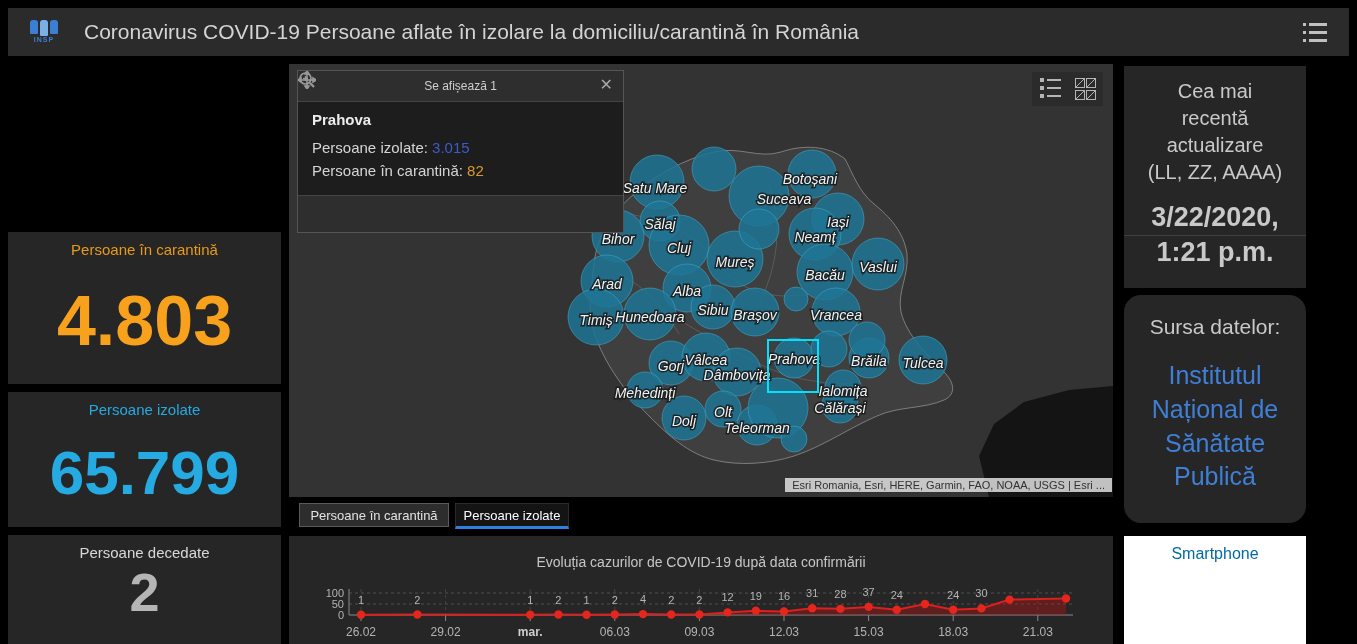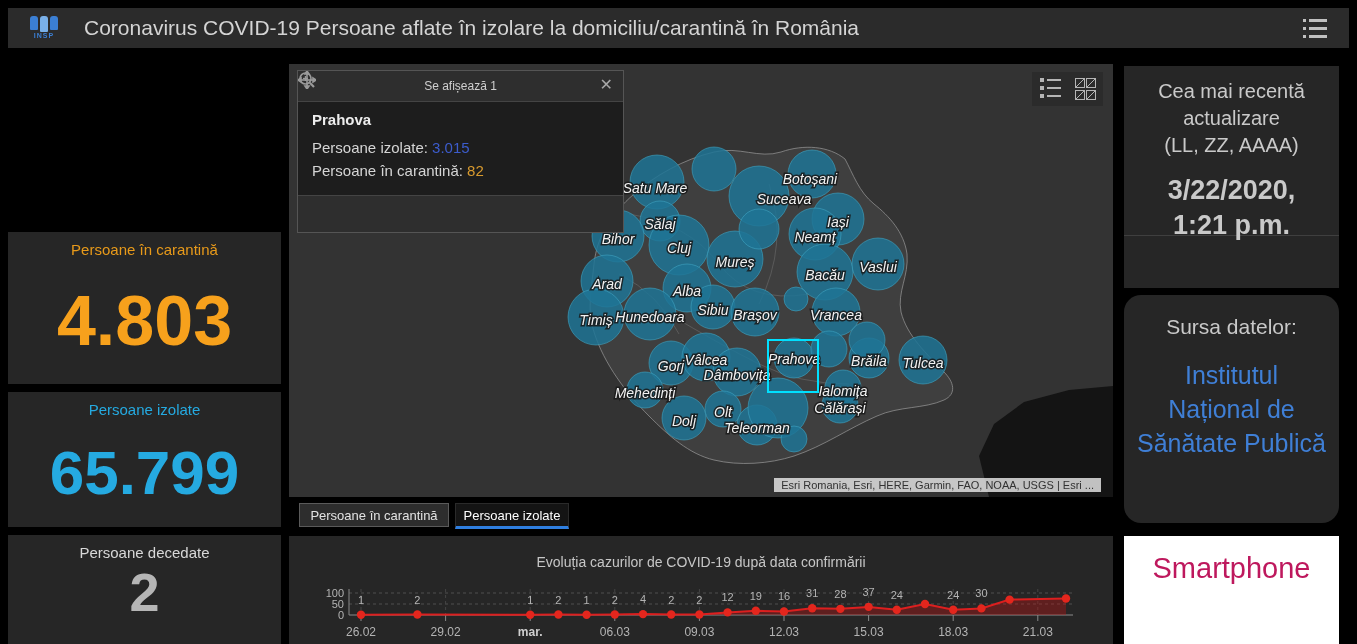--- a/index.html
+++ b/index.html
@@ -1,39 +1,39 @@
 <!DOCTYPE html>
 <html><head>
 <meta charset="utf-8">
 <style>
   html,body{margin:0;padding:0;background:#000;width:1357px;height:644px;overflow:hidden;
     font-family:"Liberation Sans",sans-serif;-webkit-font-smoothing:antialiased;}
   #app{position:relative;width:1357px;height:644px;background:#000;}
   .panel{background:#262626;position:absolute;}
   
-  #hdr{left:8px;top:8px;width:1341px;height:40px;background:#2b2b2b;display:flex;align-items:center;}
+  #hdr{left:8px;top:8px;width:1341px;height:48px;background:#2b2b2b;display:flex;align-items:center;}
   #logo{width:36px;height:36px;margin-left:18px;display:flex;flex-direction:column;align-items:center;justify-content:center;}
   .ppl{display:flex;gap:2px;}
   .person{width:8px;height:14px;border-radius:3px 3px 1px 1px;background:#3b7fd4;}
   .person.mid{background:#79b0e8;height:16px;}
   .logo-txt{font-size:7px;color:#3b7fd4;font-weight:bold;letter-spacing:1px;line-height:8px;}
   #hdr-title{color:#d4d4d4;font-size:21px;margin-left:22px;font-weight:400;}
   #burger{margin-left:auto;margin-right:22px;display:flex;flex-direction:column;gap:5px;cursor:pointer;}
   .brow{display:flex;align-items:center;gap:3px;}
   .bdot{width:3px;height:3px;background:#c0c0c0;}
   .bbar{width:18px;height:3px;background:#c0c0c0;}
   
   .stat-card{left:8px;width:273px;display:flex;flex-direction:column;align-items:center;}
   .stat-label{font-size:15px;margin-top:9px;}
   .stat-value{font-weight:bold;flex:1;display:flex;align-items:center;justify-content:center;line-height:1;}
   .v0{font-size:100px;}.v1{font-size:70px;}.v2{font-size:62px;}.v3{font-size:54px;align-items:flex-start;margin-top:4px;}
   
   #map{left:289px;top:64px;width:824px;height:433px;background:#333;overflow:hidden;}
   #map svg{position:absolute;left:0;top:0;}
-  #attrib{position:absolute;right:12px;bottom:5px;background:rgba(236,236,236,0.8);color:#323232;
+  #attrib{position:absolute;right:1px;bottom:5px;background:rgba(236,236,236,0.8);color:#323232;
     font-size:11px;padding:1px 7px;white-space:nowrap;}
   #maptools{position:absolute;right:10px;top:8px;background:rgba(20,20,20,0.25);display:flex;gap:14px;padding:6px 8px;}
   .legend-icon{display:flex;flex-direction:column;gap:4px;cursor:pointer;}
   .lrow{display:flex;align-items:center;gap:3px;}
   .ldot{width:4px;height:4px;background:#b5b5b5;}
   .lbar{width:14px;height:2px;background:#b5b5b5;}
   .basemap-icon{display:grid;grid-template-columns:9px 9px;grid-gap:2px;cursor:pointer;}
   .bm{width:8px;height:8px;border:1px solid #b5b5b5;background:
      linear-gradient(135deg,transparent 44%,#b5b5b5 44%,#b5b5b5 56%,transparent 56%);}
   
@@ -53,31 +53,31 @@
   #chart{left:289px;top:536px;width:824px;height:108px;background:#262626;}
   #chart-title{text-align:center;color:#c6c6c6;font-size:14px;padding-top:18px;}
   #chart svg{position:absolute;left:0;top:0;}
   .ax{fill:#b4b4b4;font-size:11px;font-family:"Liberation Sans",sans-serif;}
   .axl{font-size:12px;}
   .ar{text-anchor:end;}.am{text-anchor:middle;}
   .ab{font-weight:bold;fill:#cfcfcf;}
   .county-label{fill:#f2f2f2;font:italic 14px "Liberation Sans",sans-serif;text-anchor:middle;
     paint-order:stroke;stroke:rgba(25,25,25,0.85);stroke-width:3px;}
   
-  .rcard{left:1124px;width:215px;position:absolute;background:#262626;color:#c9c9c9;text-align:center;}
+  .rcard{left:1124px;width:182px;position:absolute;background:#262626;color:#c9c9c9;text-align:center;}
   #upd{top:66px;height:222px;}
   #upd-inner{height:170px;border-bottom:1px solid #3f3f3f;padding-top:12px;box-sizing:border-box;}
   #upd-title{font-size:20px;line-height:1.35;padding:0 18px;}
   #upd-sub{font-size:20px;line-height:1.35;}
   #upd-date{font-size:27px;font-weight:bold;margin-top:14px;line-height:1.3;padding:0 14px;}
   #src{top:295px;height:228px;padding-top:20px;box-sizing:border-box;border-radius:17px;}
   #src-title{font-size:21px;}
   #src-link{font-size:25px;color:#3f7fd6;margin-top:20px;line-height:1.35;padding:0 12px;cursor:pointer;}
   #smart{top:536px;height:108px;background:#ffffff;}
-  #smart-label{color:#be185d;font-size:29px;padding-top:16px;}
+  #smart-label{color:#0369a1;font-size:16px;padding-top:9px;}
 </style>
 </head>
 <body>
 
 <div id="app">
 
   <div id="hdr" class="panel">
     <div id="logo">
       <div class="ppl">
         <div class="person"></div>

